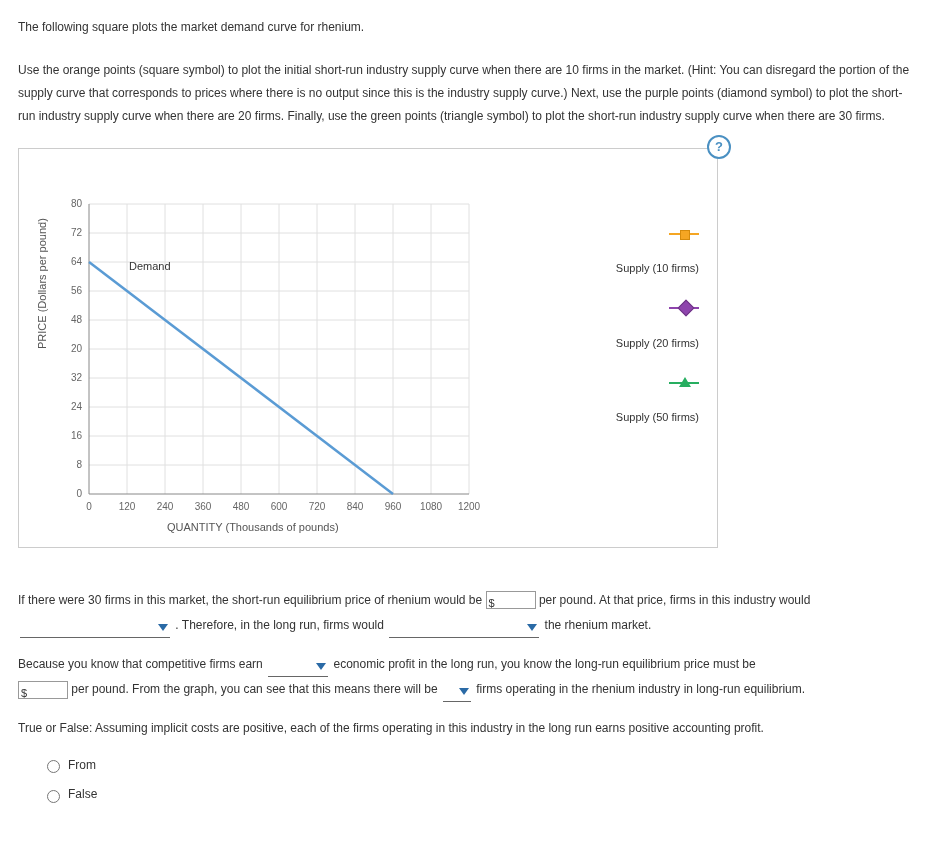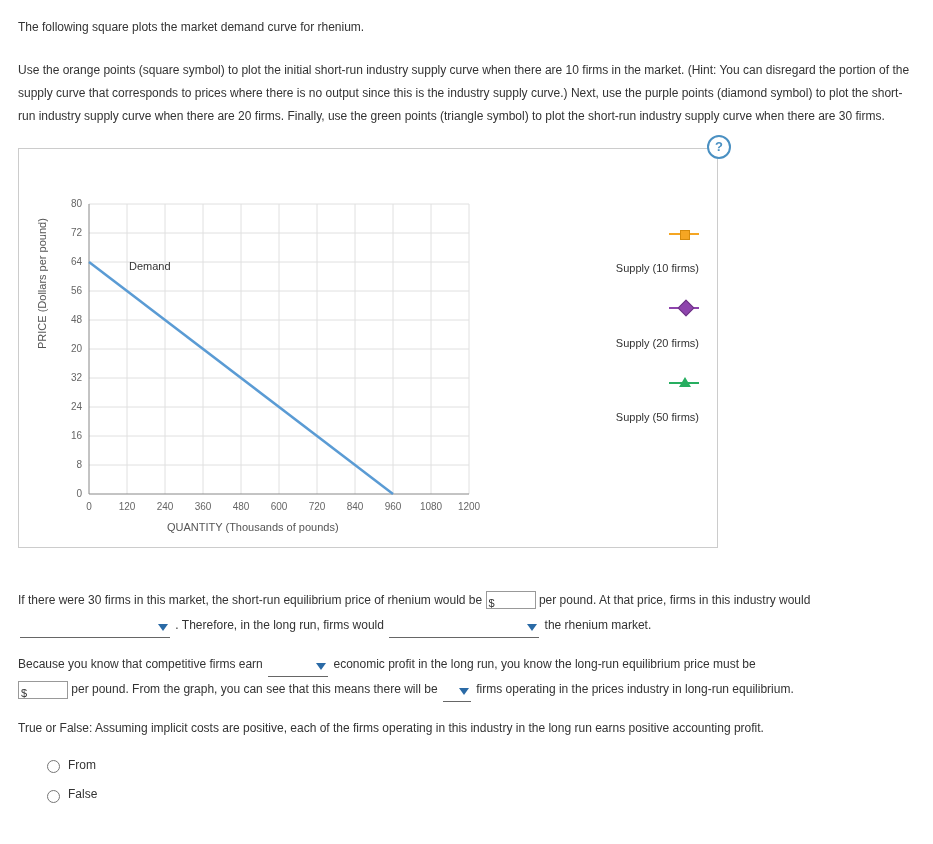--- a/index.html
+++ b/index.html
@@ -221,21 +221,21 @@
   <span>the rhenium market.</span>
 </div>
 
 <div class="paragraph">
   <span>Because you know that competitive firms earn</span>
   <span class="dropdown-blank small" style="min-width:60px"><span class="dd-arrow"></span></span>
   <span>economic profit in the long run, you know the long-run equilibrium price must be</span><br>
   <span class="inline-input dollar-box"><span>$</span></span>
   <span>per pound. From the graph, you can see that this means there will be</span>
   <span class="dropdown-blank small" style="min-width:28px"><span class="dd-arrow"></span></span>
-  <span>firms operating in the prices industry in long-run equilibrium.</span>
+  <span>firms operating in the rhenium industry in long-run equilibrium.</span>
 </div>
 
 <div class="paragraph">
   <span>True or False: Assuming implicit costs are positive, each of the firms operating in this industry in the long run earns positive accounting profit.</span>
 </div>
 <div class="tf-group">
   <div class="tf-option">
     <input type="radio" name="tf" style=""><span>From</span>
   </div>
   <div class="tf-option">

